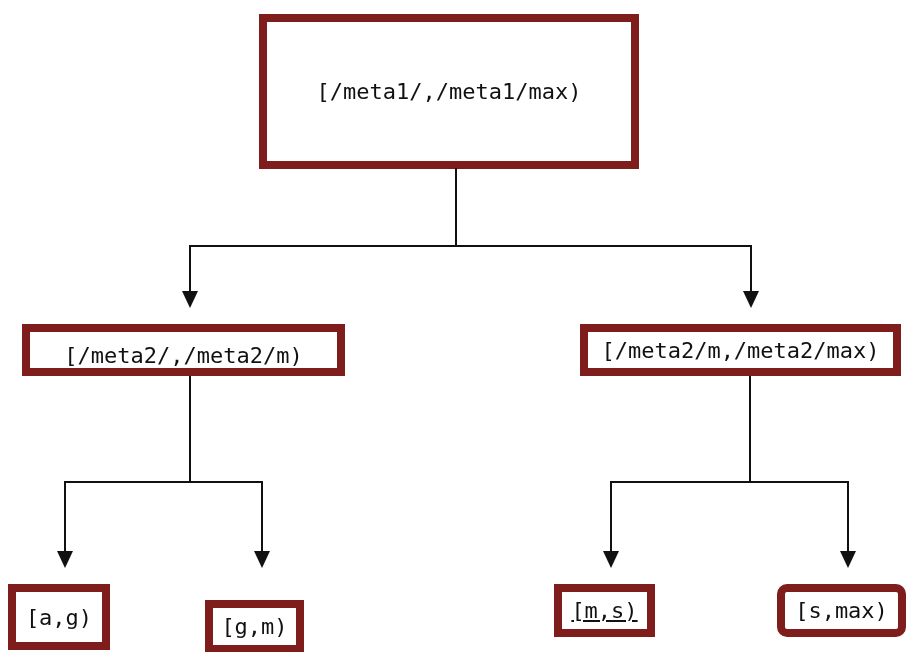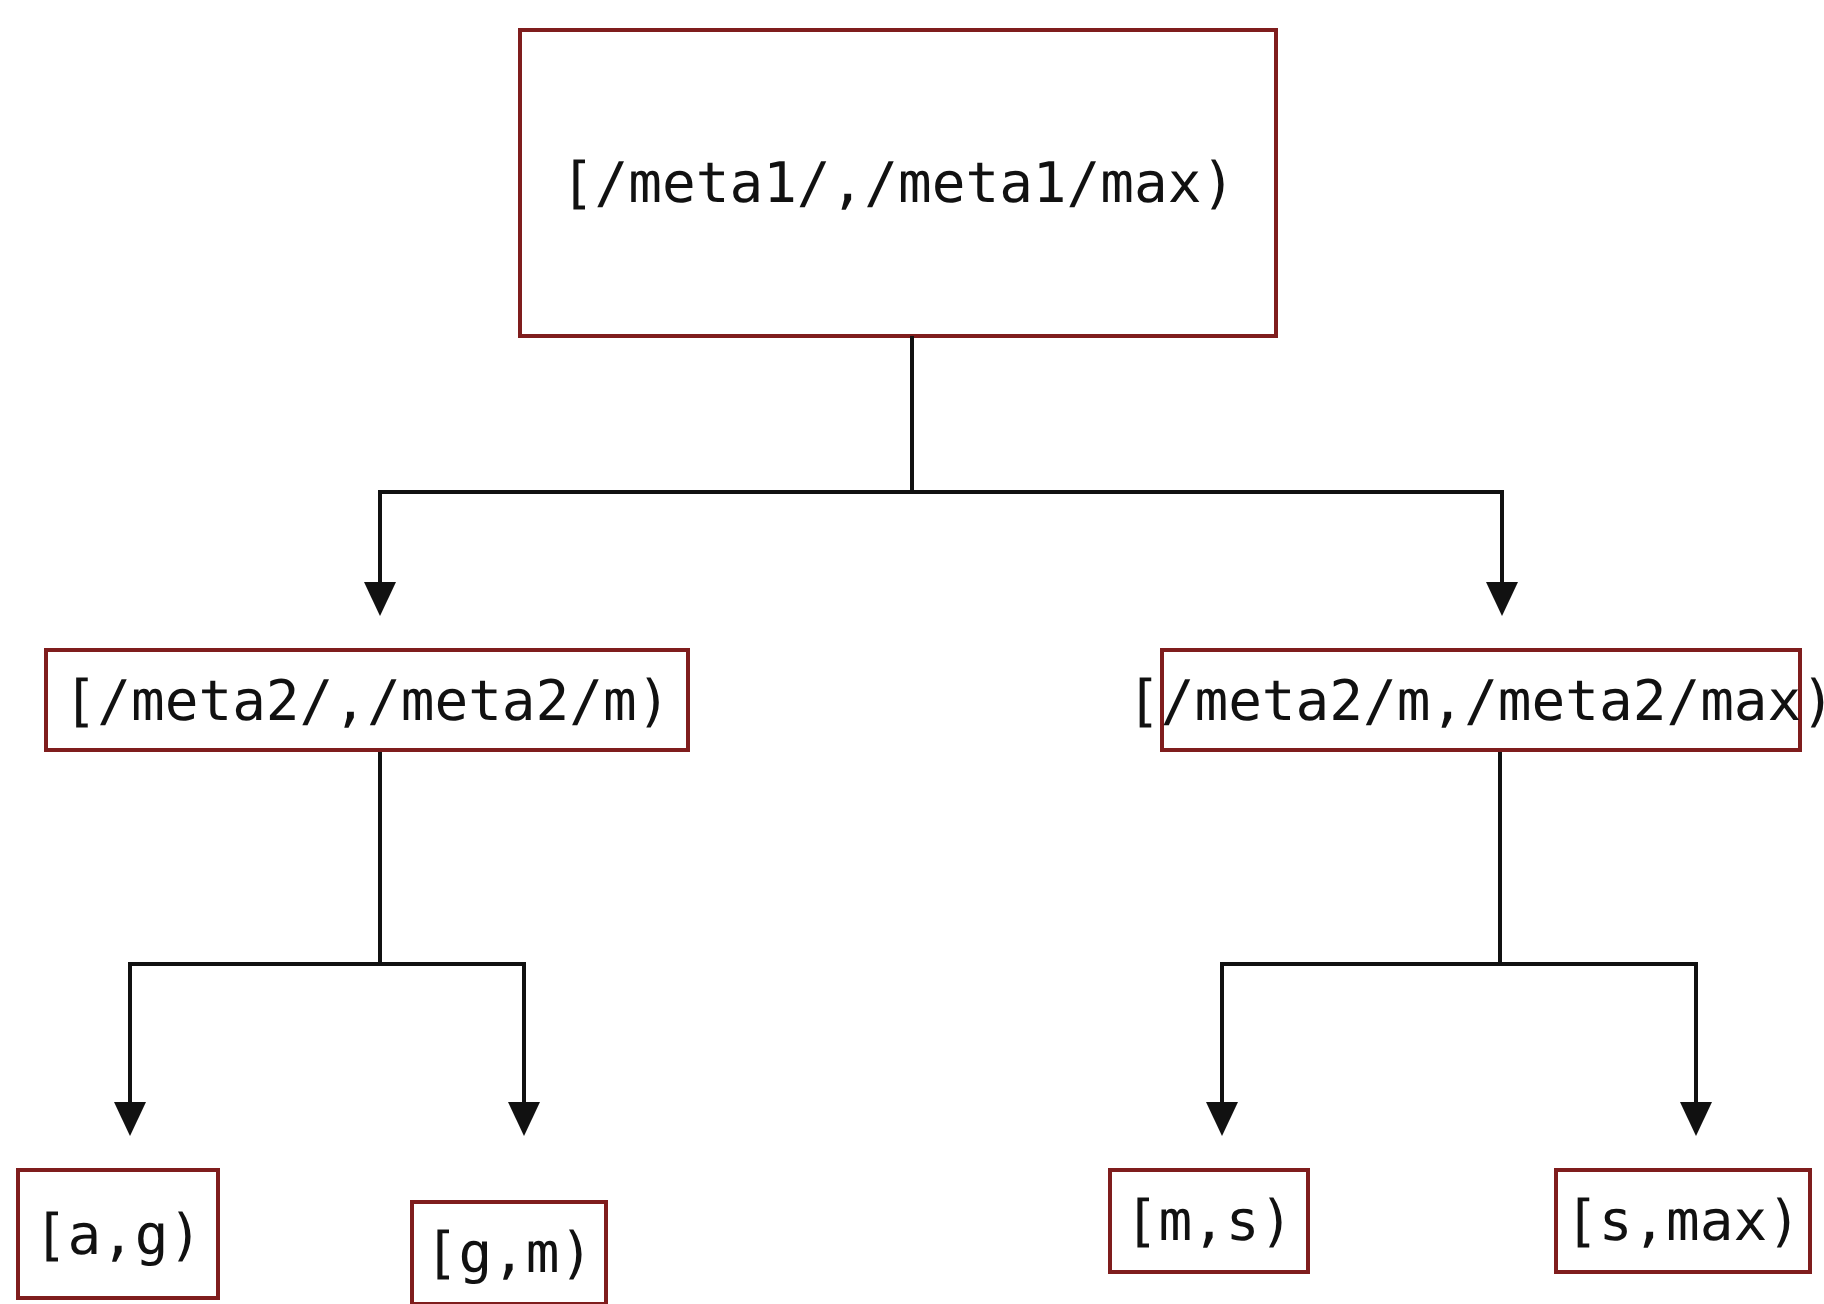--- a/index.html
+++ b/index.html
@@ -12,36 +12,36 @@
     width: 912px;
     height: 652px;
     background: #ffffff;
     font-family: "DejaVu Sans Mono", "Liberation Mono", monospace;
     color: #111111;
     overflow: hidden;
   }
   .node {
     position: absolute;
     box-sizing: border-box;
-    border: 2px solid #7f1d1d;
+    border: 8px solid #7f1d1d;
     background: #ffffff;
     display: flex;
     align-items: center;
     justify-content: center;
-    font-size: 28px;
+    font-size: 22px;
     white-space: nowrap;
     letter-spacing: 0px;
   }
   .node-root  { left: 259px; top: 14px;  width: 380px; height: 155px; }
-  .node-lmid  { left: 22px;  top: 324px; width: 323px; height: 52px; }
+  .node-lmid  { left: 22px;  top: 324px; width: 323px; height: 52px; align-items: flex-end; }
   .node-rmid  { left: 580px; top: 324px; width: 321px; height: 52px; }
   .node-ag    { left: 8px;   top: 584px; width: 102px; height: 66px; }
   .node-gm    { left: 205px; top: 584px; width: 99px;  height: 53px; margin-top: 16px; }
-  .node-ms    { left: 554px; top: 584px; width: 101px; height: 53px; }
-  .node-smax  { left: 777px; top: 584px; width: 129px; height: 53px; }
+  .node-ms    { left: 554px; top: 584px; width: 101px; height: 53px; text-decoration: underline; }
+  .node-smax  { left: 777px; top: 584px; width: 129px; height: 53px; border-radius: 10px; }
 
   .vline, .hline {
     position: absolute;
     background: #111111;
   }
   .vline { width: 2px; }
   .hline { height: 2px; }
 
   
   .stem-root   { left: 455px; top: 168px; height: 79px; }

